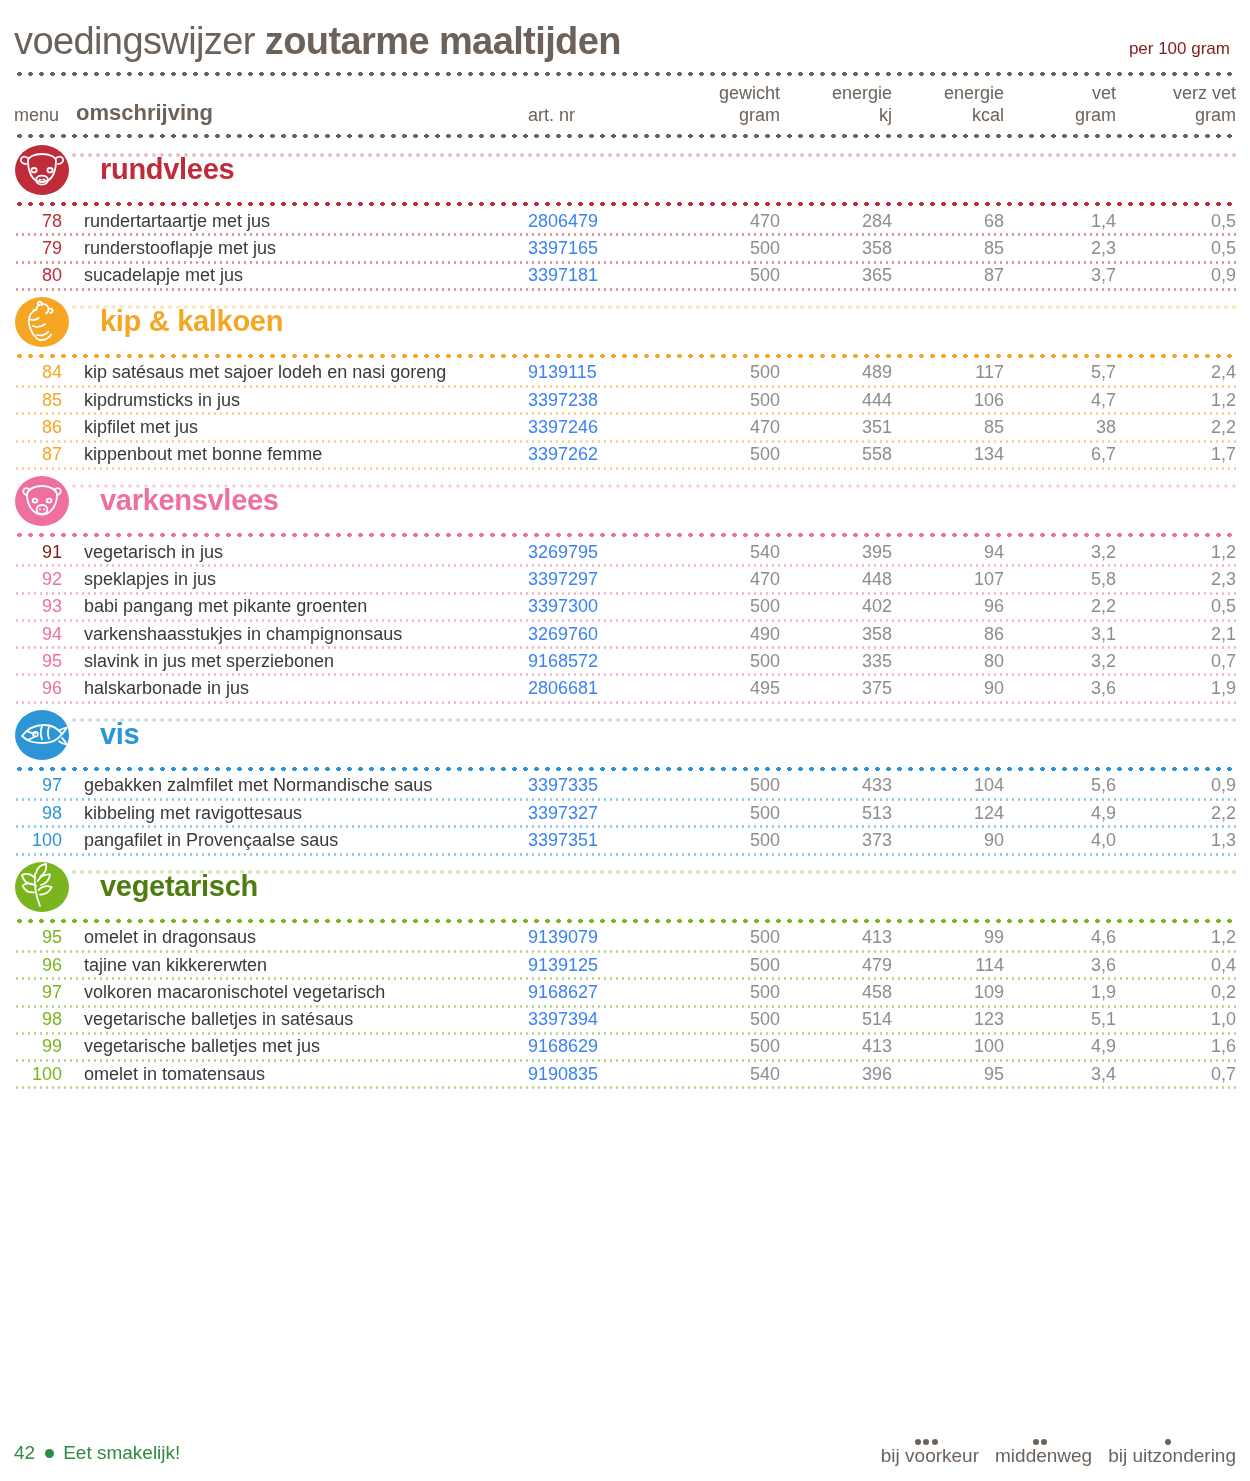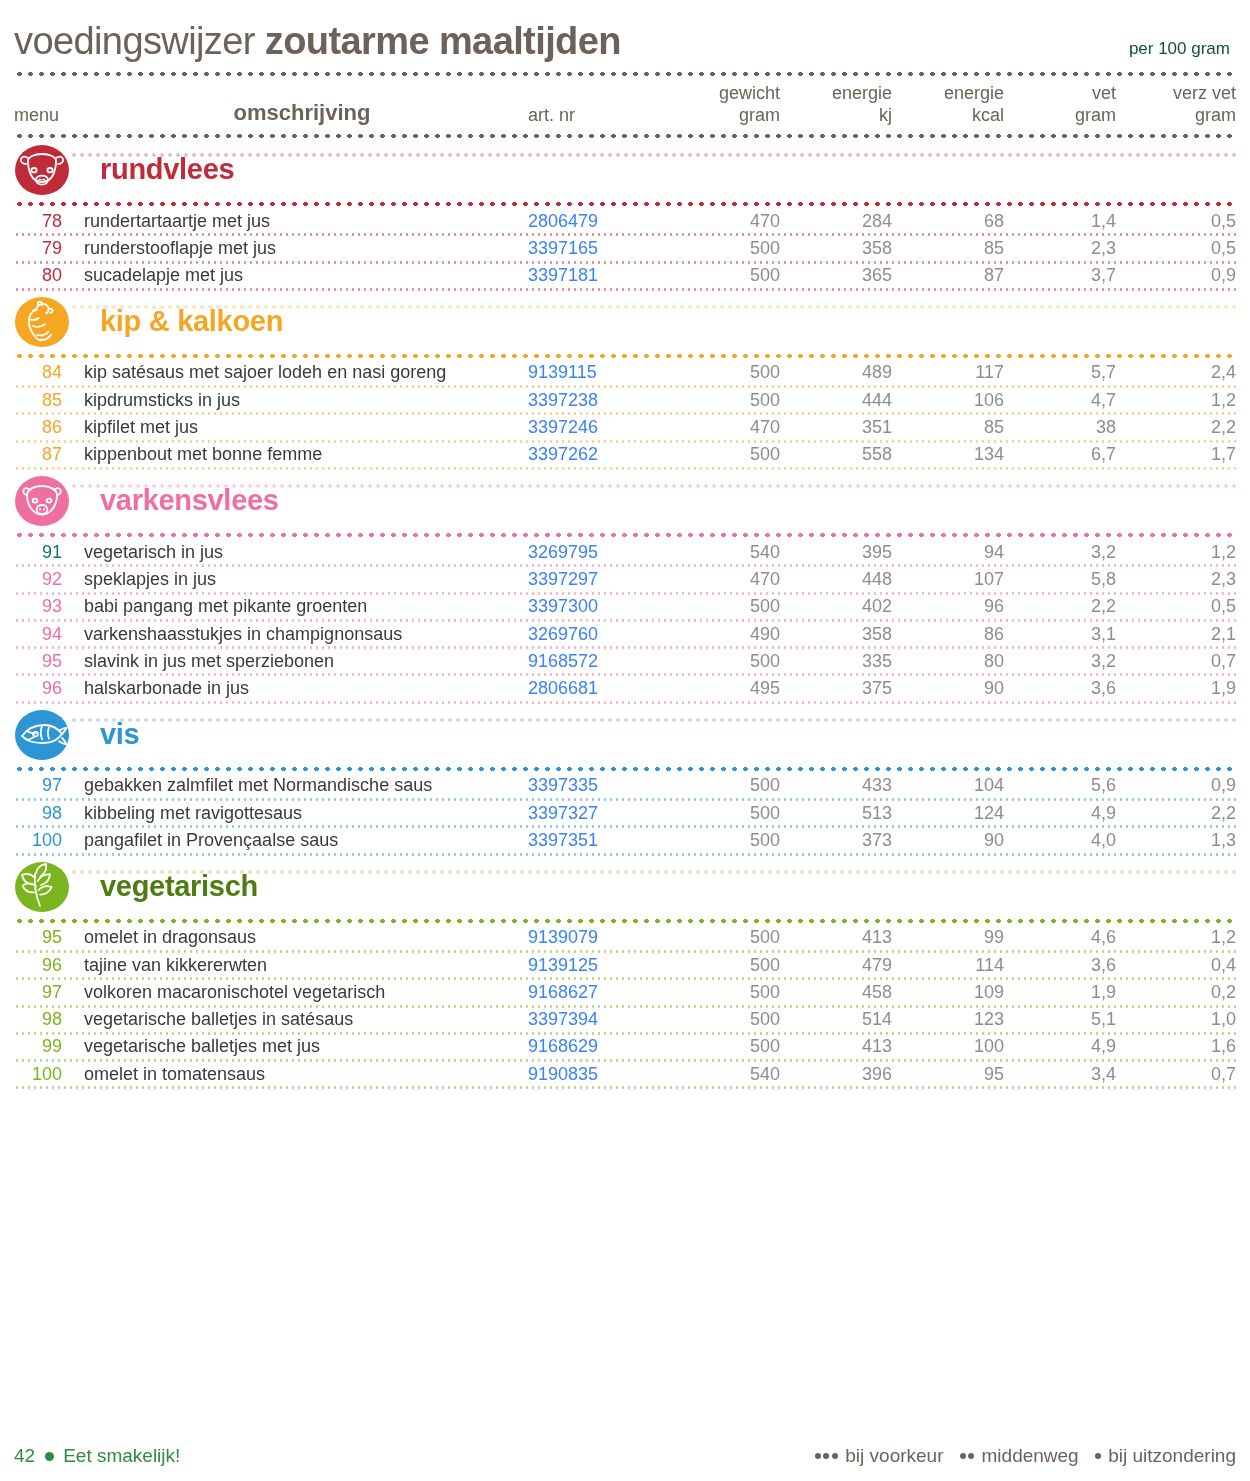--- a/index.html
+++ b/index.html
@@ -35,21 +35,21 @@
   .title-bold {
     font-size: 38px;
     color: #6d6259;
     font-weight: bold;
     letter-spacing: -0.6px;
     margin-left: 10px;
   }
   .per100 {
     margin-left: auto;
     font-size: 17px;
-    color: #14532d;
+    color: #7f1d1d;
     padding-right: 6px;
   }
 
   
   .dotrule {
     height: 4px;
     margin: 4px 0 0 0;
     background-image: radial-gradient(circle, currentColor 1.6px, transparent 1.7px);
     background-size: 8px 4px;
     background-repeat: repeat-x;
@@ -71,21 +71,21 @@
     color: #6d6259;
     line-height: 1.22;
   }
   .c-menu   { width: 62px;  text-align: left; }
   .c-desc   { flex: 1 1 auto; }
   .c-art    { width: 140px; text-align: left; }
   .c-num    { width: 112px; text-align: right; }
   .c-num.wide { width: 120px; }
 
   .colhead .c-menu { font-size: 18px; }
-  .colhead .c-desc { font-size: 22px; font-weight: bold; text-align: center; }
+  .colhead .c-desc { font-size: 22px; font-weight: bold; }
   .stack { display: block; }
   .stack .top { display: block; }
 
   
   .section { margin-top: 4px; }
   .sec-head {
     display: flex;
     align-items: center;
     height: 54px;
     position: relative;
@@ -153,21 +153,21 @@
     margin: 0 9px 0 10px;
     display: inline-block;
   }
   .foot-right {
     margin-left: auto;
     display: flex;
     align-items: center;
     color: #6d6259;
     font-size: 19px;
   }
-  .legend-item { display: flex; align-items: center; margin-left: 16px; }
+  .legend-item { display: flex; align-items: center; margin-left: 16px; flex-direction: column; }
   .legend-dots { display: flex; align-items: center; margin-right: 5px; }
   .legend-dots i {
     width: 6px; height: 6px;
     border-radius: 50%;
     background: #6d6259;
     display: block;
     margin-right: 2.5px;
   }
 </style>
 </head>
@@ -354,21 +354,21 @@
                 <path d="M22.6 34.4c0-2.6 2.4-4.4 5.4-4.4s5.4 1.8 5.4 4.4-2.4 4.4-5.4 4.4-5.4-1.8-5.4-4.4z"></path>
                 <path d="M26 34.2v.4M30 34.2v.4"></path>
               </g>
             </svg>
           </div>
           <div class="sec-title" style="color: rgb(238, 111, 160);">varkensvlees</div>
         </div>
         <div class="dotrule thick" style="color: rgb(238, 111, 160);"></div>
         <div class="rows">
           <div class="row">
-            <span class="c-menu" style="color: #0f766e;">91</span>
+            <span class="c-menu" style="color: #7f1d1d;">91</span>
             <span class="c-desc">vegetarisch in jus</span>
             <span class="c-art">3269795</span>
             <span class="c-num">540</span>
             <span class="c-num">395</span>
             <span class="c-num">94</span>
             <span class="c-num">3,2</span>
             <span class="c-num wide">1,2</span>
           </div>
           <div class="rowsep" style="color: rgb(238, 111, 160);"></div>
           <div class="row">

